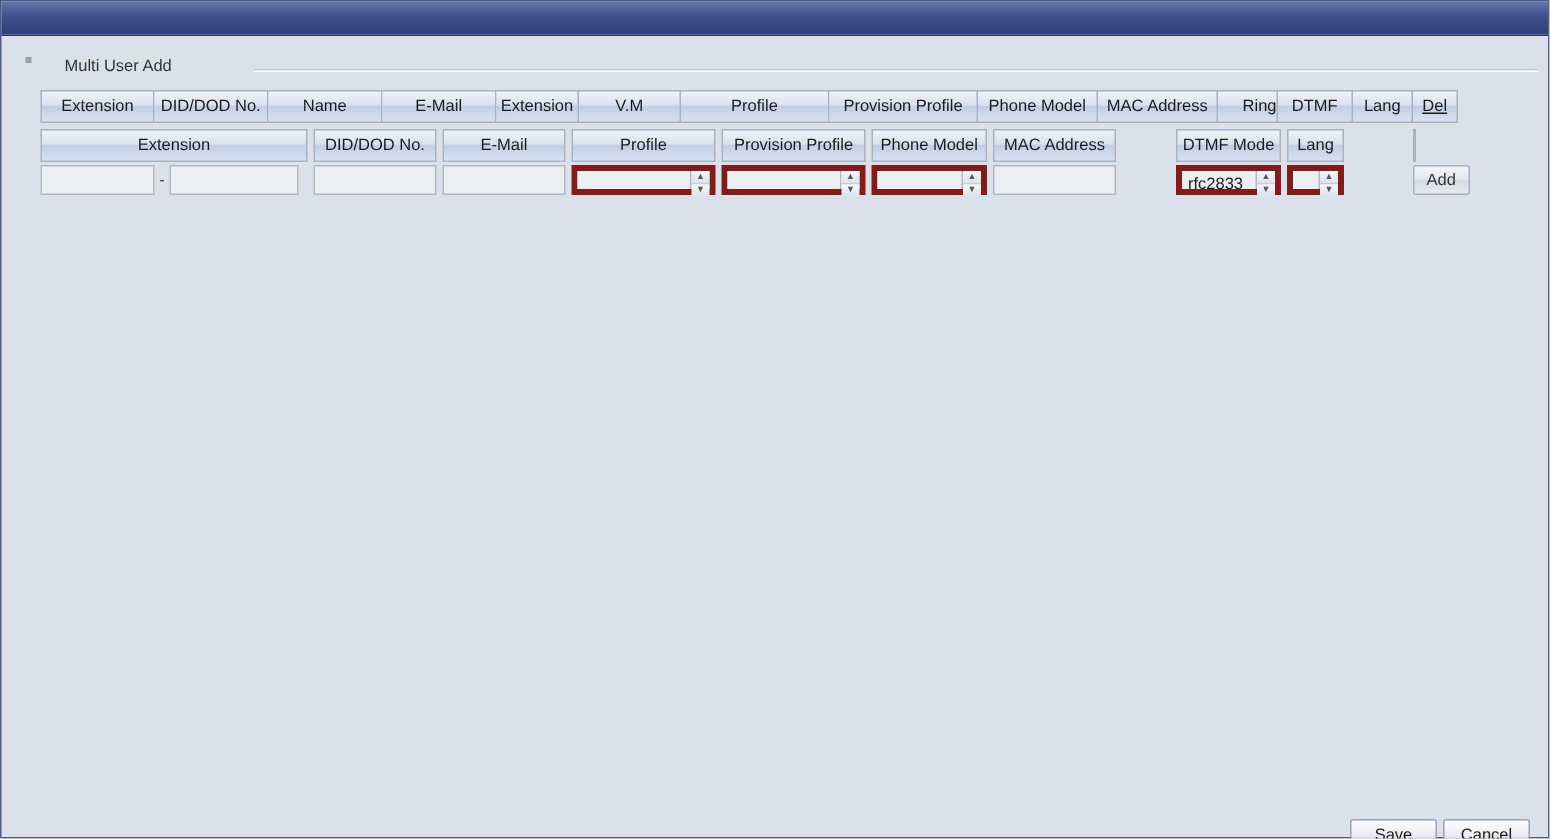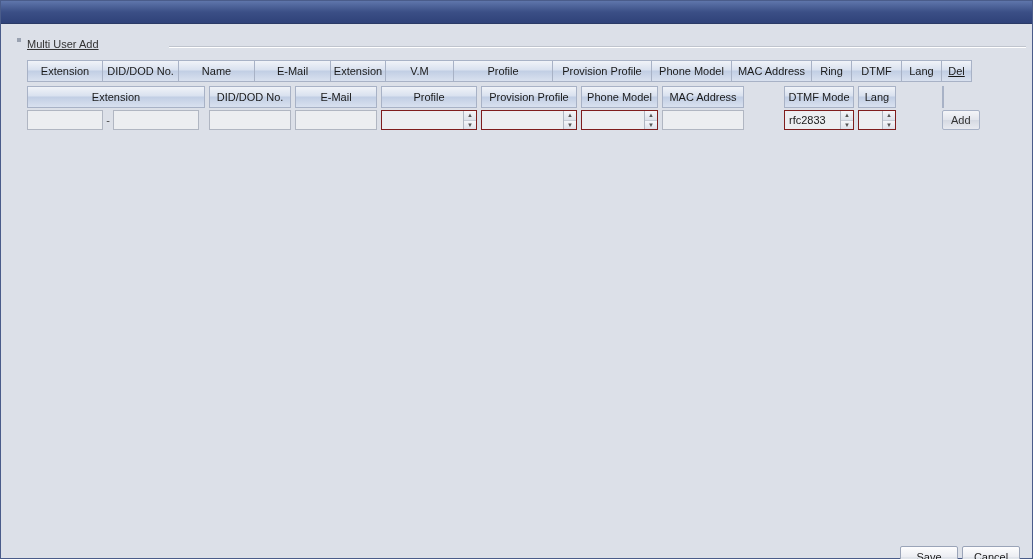--- a/index.html
+++ b/index.html
@@ -46,25 +46,24 @@
     right: -2px;
     top: 8px;
     height: 0;
     border-top: 1px solid #bfc4cd;
     border-bottom: 1px solid #ffffff;
   }
 
   .fieldset-legend {
     display: flex;
     align-items: flex-start;
-    gap: 6px;
+    gap: 22px;
     padding-left: 8px;
     font-size: 11px;
     color: #333;
-    text-decoration: underline;
   }
 
   .legend-dot {
     width: 4px;
     height: 4px;
     background: #9aa2b1;
     display: inline-block;
   }
 
   .header-row {
@@ -137,21 +136,21 @@
     display: inline-block;
     width: 10px;
     text-align: center;
     line-height: 20px;
     color: #444;
   }
 
   .spinner {
     display: flex;
     box-sizing: border-box;
-    border: 1px solid #7f1d1d;
+    border: 4px solid #7f1d1d;
     background: #eceef1;
     height: 20px;
     justify-content: flex-end;
   }
   .spinner .sp-display {
     flex: 1 1 auto;
     padding: 0 4px;
     line-height: 18px;
     text-align: left;
     font-size: 11px;
@@ -214,21 +213,21 @@
   .h-ext    { width: 76px; }
   .h-did    { width: 76px; }
   .h-name   { width: 76px; }
   .h-email  { width: 76px; }
   .h-pw     { width: 55px; }
   .h-vmpw   { width: 68px; }
   .h-prof   { width: 99px; }
   .h-pprof  { width: 99px; }
   .h-pmodel { width: 80px; }
   .h-mac    { width: 80px; }
-  .h-ring   { width: 40px; }
+  .h-ring   { width: 40px; text-align: right; }
   .h-dtmf   { width: 50px; }
   .h-lang   { width: 40px; }
   .h-del    { width: 30px; text-decoration: underline; }
 
   
   .g-ext   { width: 178px; }
   .g-did   { width: 82px; }
   .g-email { width: 82px; }
   .g-prof  { width: 96px; }
   .g-pprof { width: 96px; }

